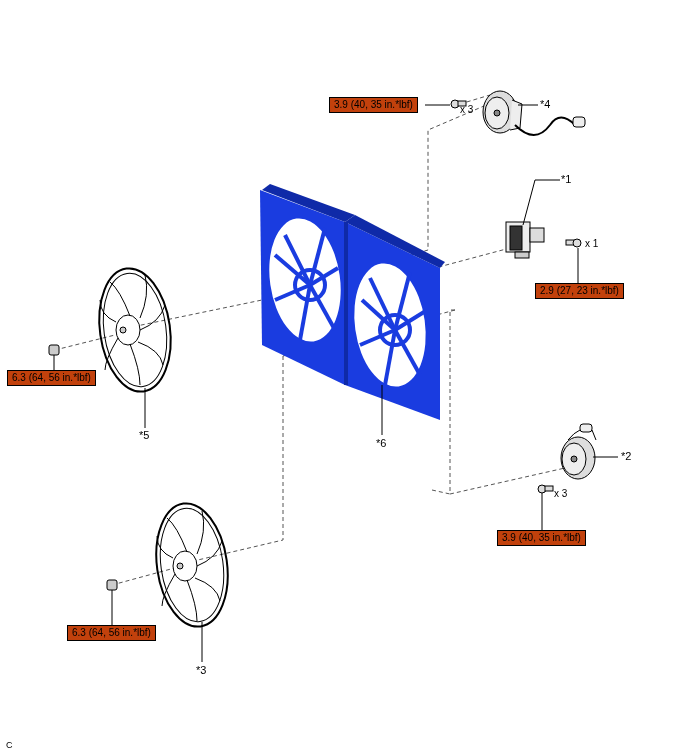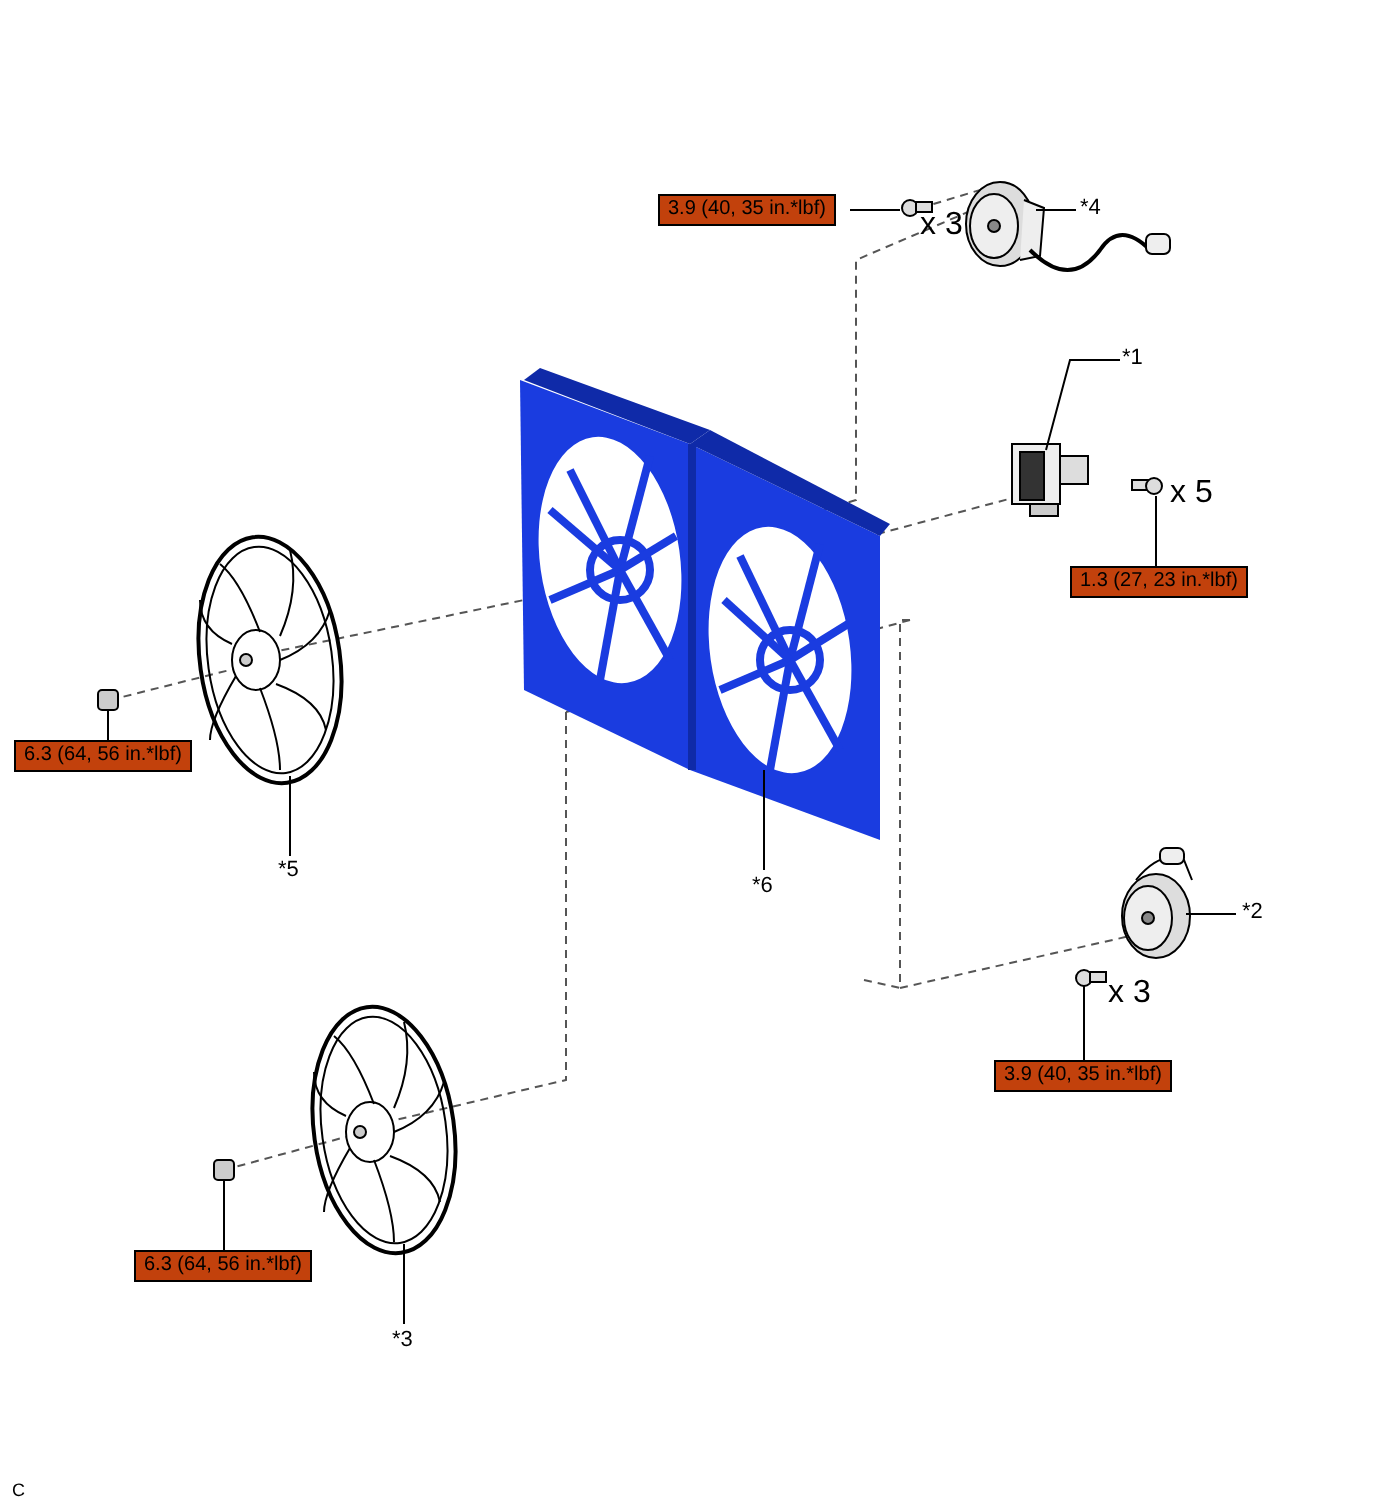--- a/index.html
+++ b/index.html
@@ -3,21 +3,21 @@
   <meta charset="utf-8">
   <style>
     html, body { margin: 0; padding: 0; background: #ffffff; }
     body { width: 688px; height: 755px; position: relative; overflow: hidden;
            font-family: "Liberation Sans", sans-serif; }
     #diagram { position: absolute; left: 0; top: 0; width: 688px; height: 755px; }
     .callout-box { position: absolute; border: 1px solid #000; background: #c2410c;
                    font-size: 10px; line-height: 14px; padding: 0 4px; white-space: nowrap;
                    color: #000; box-sizing: border-box; height: 16px; }
     .label { position: absolute; font-size: 11px; color: #000; white-space: nowrap; }
-    .qty { position: absolute; font-size: 16px; color: #000; white-space: nowrap; }
+    .qty { position: absolute; font-size: 10px; color: #000; white-space: nowrap; }
     .corner { position: absolute; left: 6px; top: 740px; font-size: 9px; color: #000; }
   </style>
 </head>
 <body>
 
 <svg id="diagram" viewBox="0 0 688 755" xmlns="http://www.w3.org/2000/svg">
 
   <g stroke="#555" stroke-width="1" stroke-dasharray="4,3" fill="none">
     <polyline points="498,100 428,130 428,250 262,300"></polyline>
     <line x1="127" y1="328" x2="262" y2="300"></line>
@@ -141,22 +141,22 @@
     <line x1="593" y1="457" x2="618" y2="457"></line>
     <line x1="542" y1="493" x2="542" y2="530"></line>
     <line x1="112" y1="590" x2="112" y2="625"></line>
     <line x1="202" y1="622" x2="202" y2="662"></line>
   </g>
 </svg>
 
 <div class="callout-box" style="left:329px;top:97px;">3.9 (40, 35 in.*lbf)</div>
 <div class="qty" style="left:460px;top:104px;">x 3</div>
 
-<div class="callout-box" style="left:535px;top:283px;">1.3 (27, 23 in.*lbf)</div>
-<div class="qty" style="left:585px;top:238px;">x 5</div>
+<div class="callout-box" style="left:535px;top:283px;">2.9 (27, 23 in.*lbf)</div>
+<div class="qty" style="left:585px;top:238px;">x 1</div>
 
 <div class="callout-box" style="left:7px;top:370px;">6.3 (64, 56 in.*lbf)</div>
 
 <div class="callout-box" style="left:497px;top:530px;">3.9 (40, 35 in.*lbf)</div>
 <div class="qty" style="left:554px;top:488px;">x 3</div>
 
 <div class="callout-box" style="left:67px;top:625px;">6.3 (64, 56 in.*lbf)</div>
 
 <div class="label" style="left:561px;top:173px;">*1</div>
 <div class="label" style="left:621px;top:450px;">*2</div>

